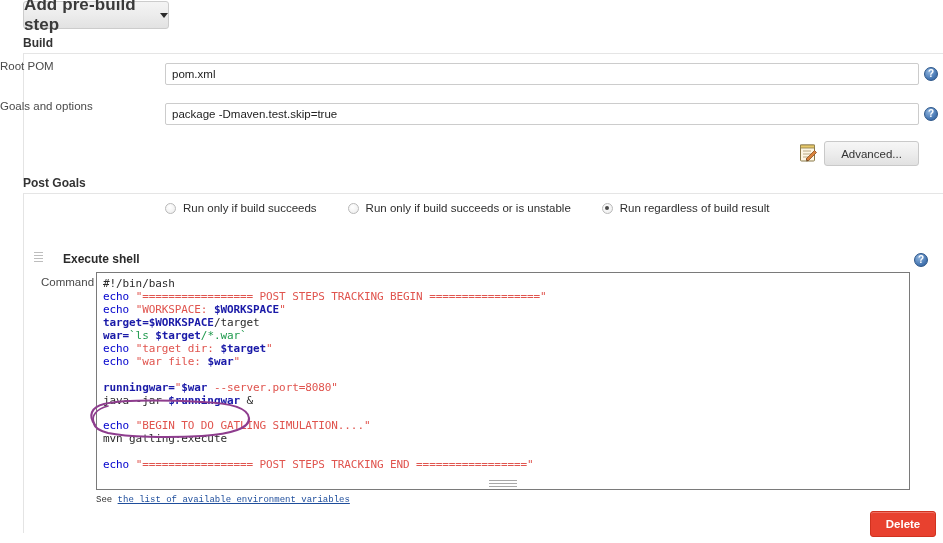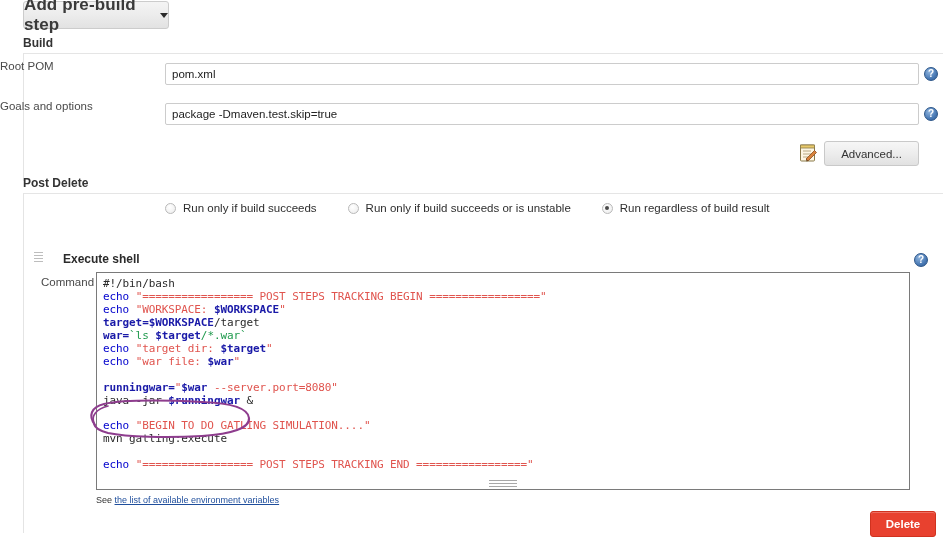--- a/index.html
+++ b/index.html
@@ -230,20 +230,21 @@
     left: 82px; top: 396px;
     width: 176px; height: 44px;
     pointer-events: none;
   }
 
   
   .env-note {
     position: absolute;
     font-size: 9px;
     color: #333;
+    font-family: Liberation Mono, monospace;
   }
   .env-note a {
     color: #1f4e9c;
     text-decoration: underline;
   }
   .delete-btn {
     position: absolute;
     background: #e8412f;
     border: 1px solid #d0321f;
     border-radius: 3px;
@@ -285,21 +286,21 @@
       <rect x="2.5" y="2" width="14" height="3" fill="#e8c96a" stroke="#8a7a4a" stroke-width="0.8"></rect>
       <line x1="5" y1="8" x2="13" y2="8" stroke="#b0a27a" stroke-width="0.9"></line>
       <line x1="5" y1="11" x2="13" y2="11" stroke="#b0a27a" stroke-width="0.9"></line>
       <line x1="5" y1="14" x2="10" y2="14" stroke="#b0a27a" stroke-width="0.9"></line>
       <path d="M8 16 L16.5 7.5 L18.5 9.5 L10 18 Z" fill="#d9823b" stroke="#8a4f1e" stroke-width="0.8"></path>
       <path d="M8 16 L8.6 18.4 L10 18 Z" fill="#5a3a1a"></path>
     </svg>
   </div>
   <div class="adv-btn" style="left:824px; top:141px; width:95px; height:25px;">Advanced...</div>
 
-  <div class="section-head" style="left:23px; top:176px;">Post Delete</div>
+  <div class="section-head" style="left:23px; top:176px;">Post Goals</div>
   <div class="section-rule" style="left:23px; top:193px; width:920px;"></div>
   <div class="rail" style="top:193px; height:340px;"></div>
 
   <div class="radio-group" style="left:165px; top:202px;gap:15px;">
     <div class="radio-opt">
       <span class="radio-dot"></span>
       <span class="radio-lbl">Run only if build succeeds</span>
     </div>
     <div class="radio-opt">
       <span class="radio-dot"></span>

